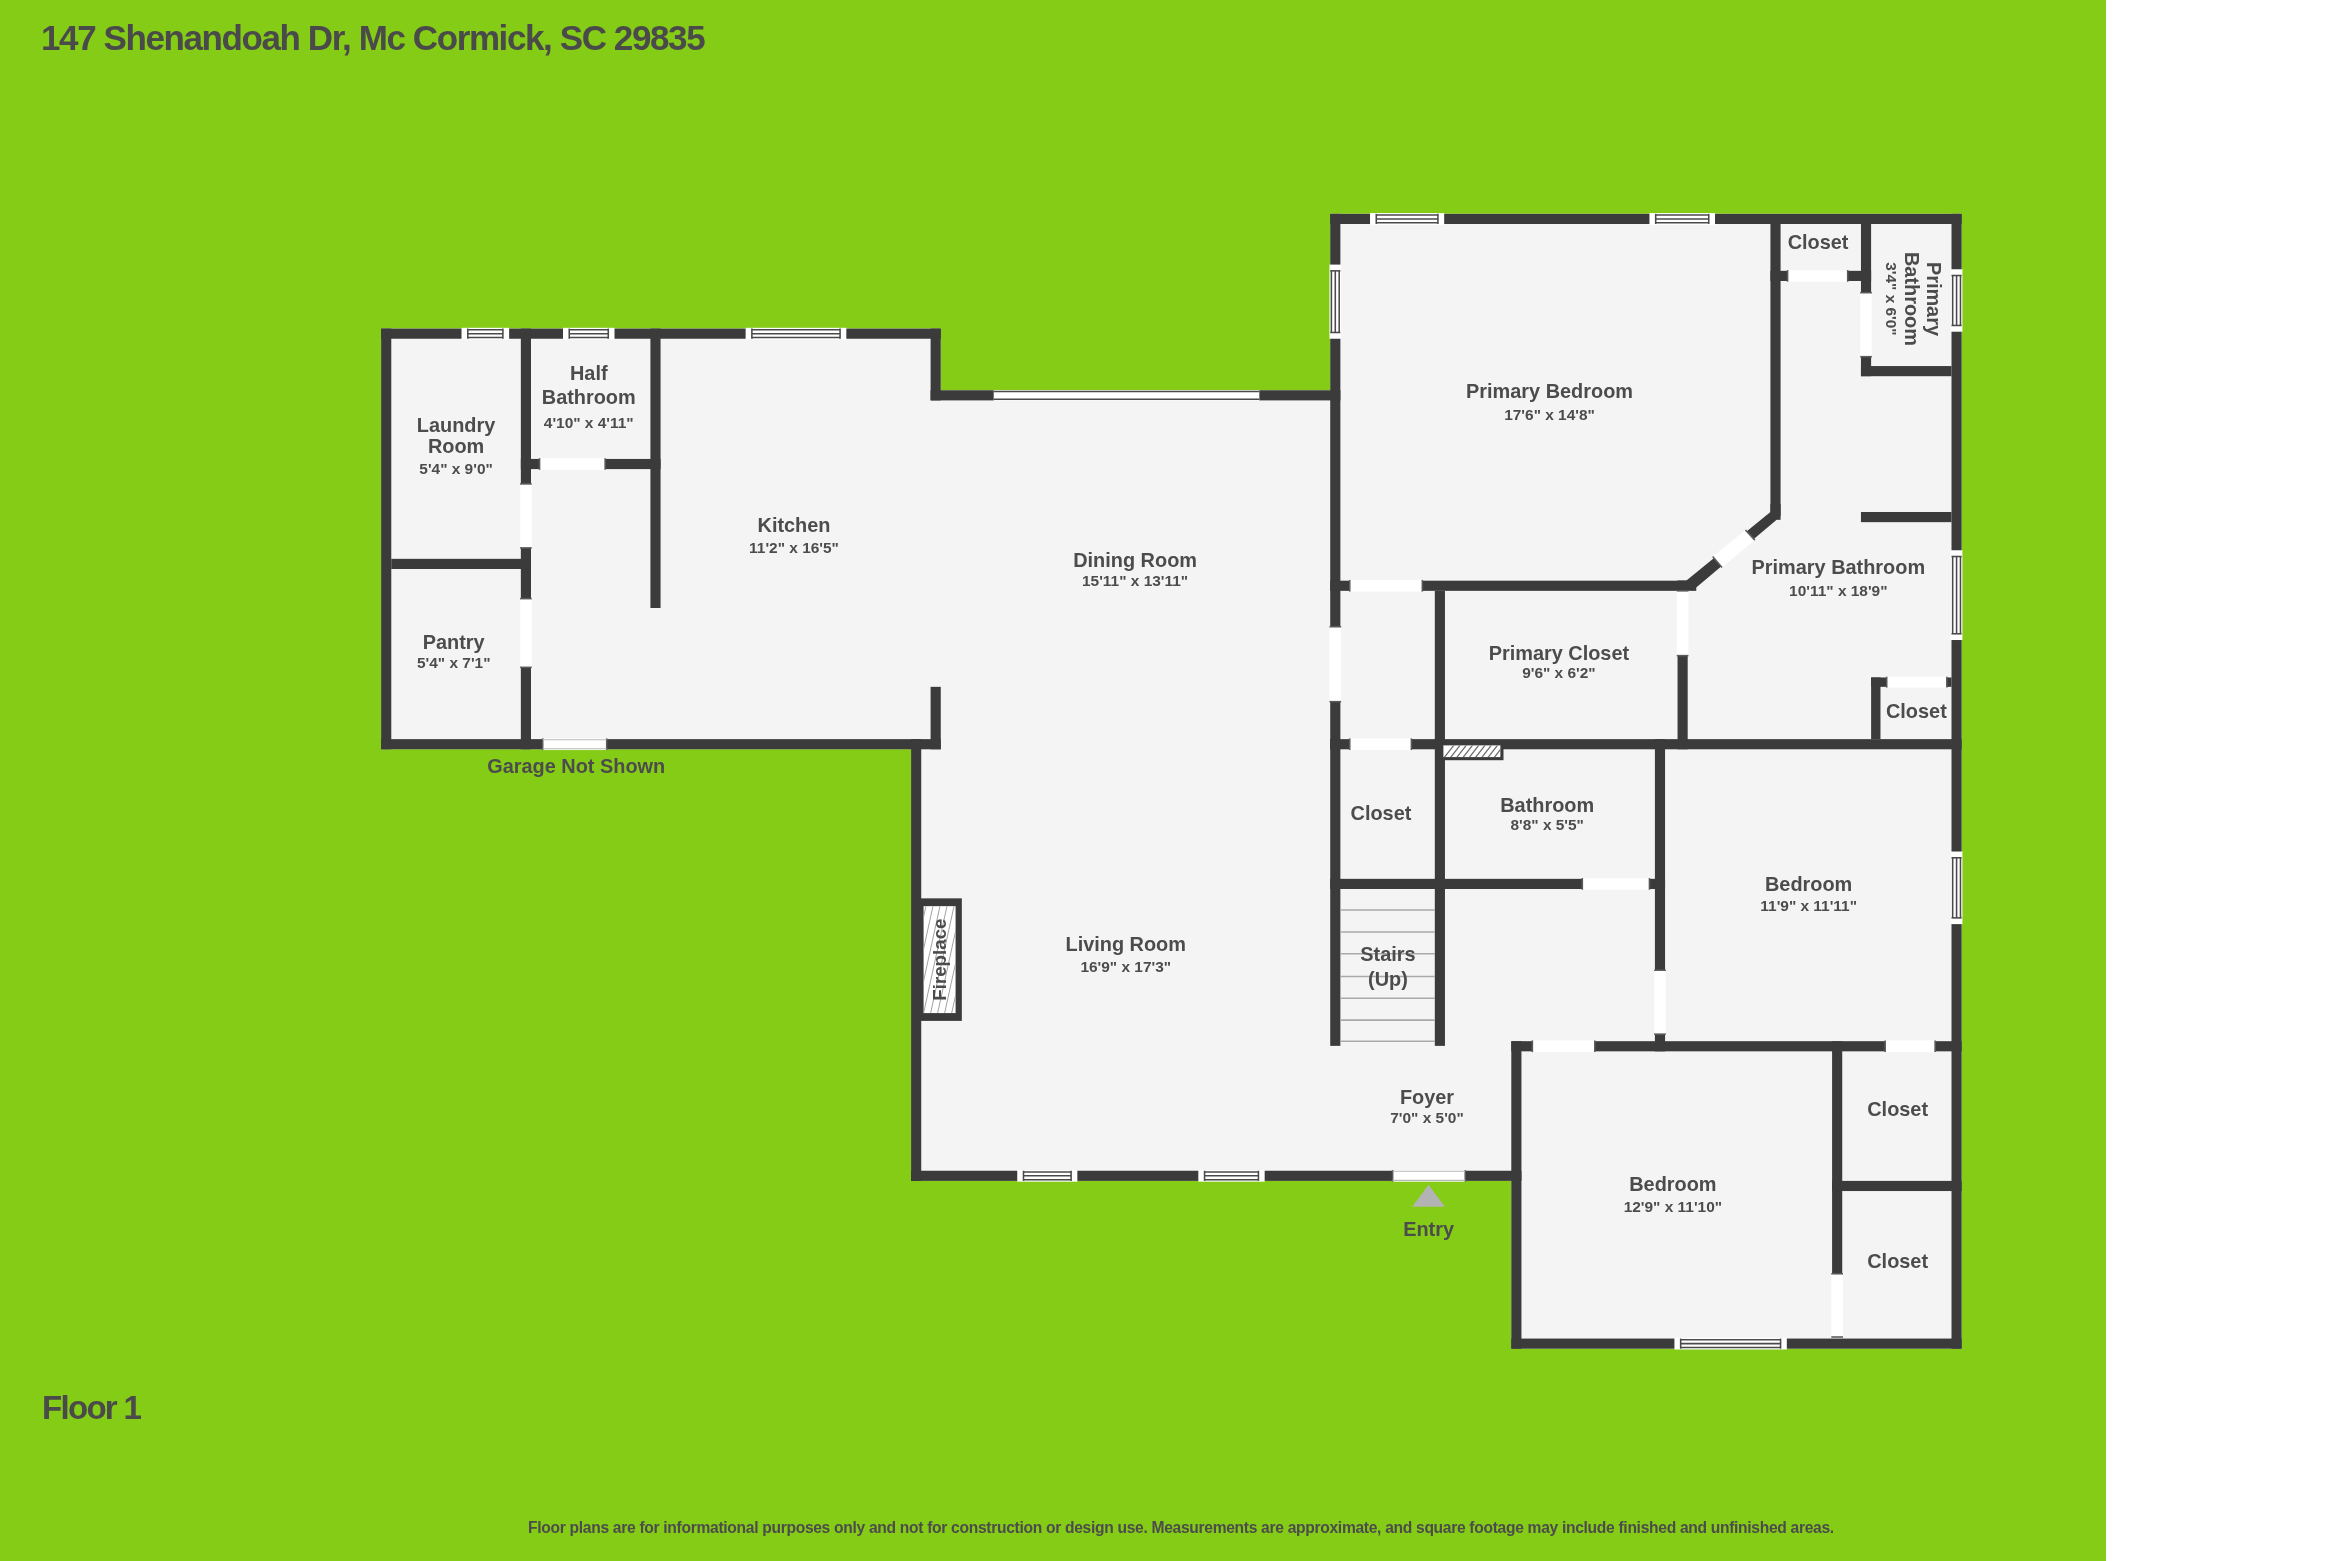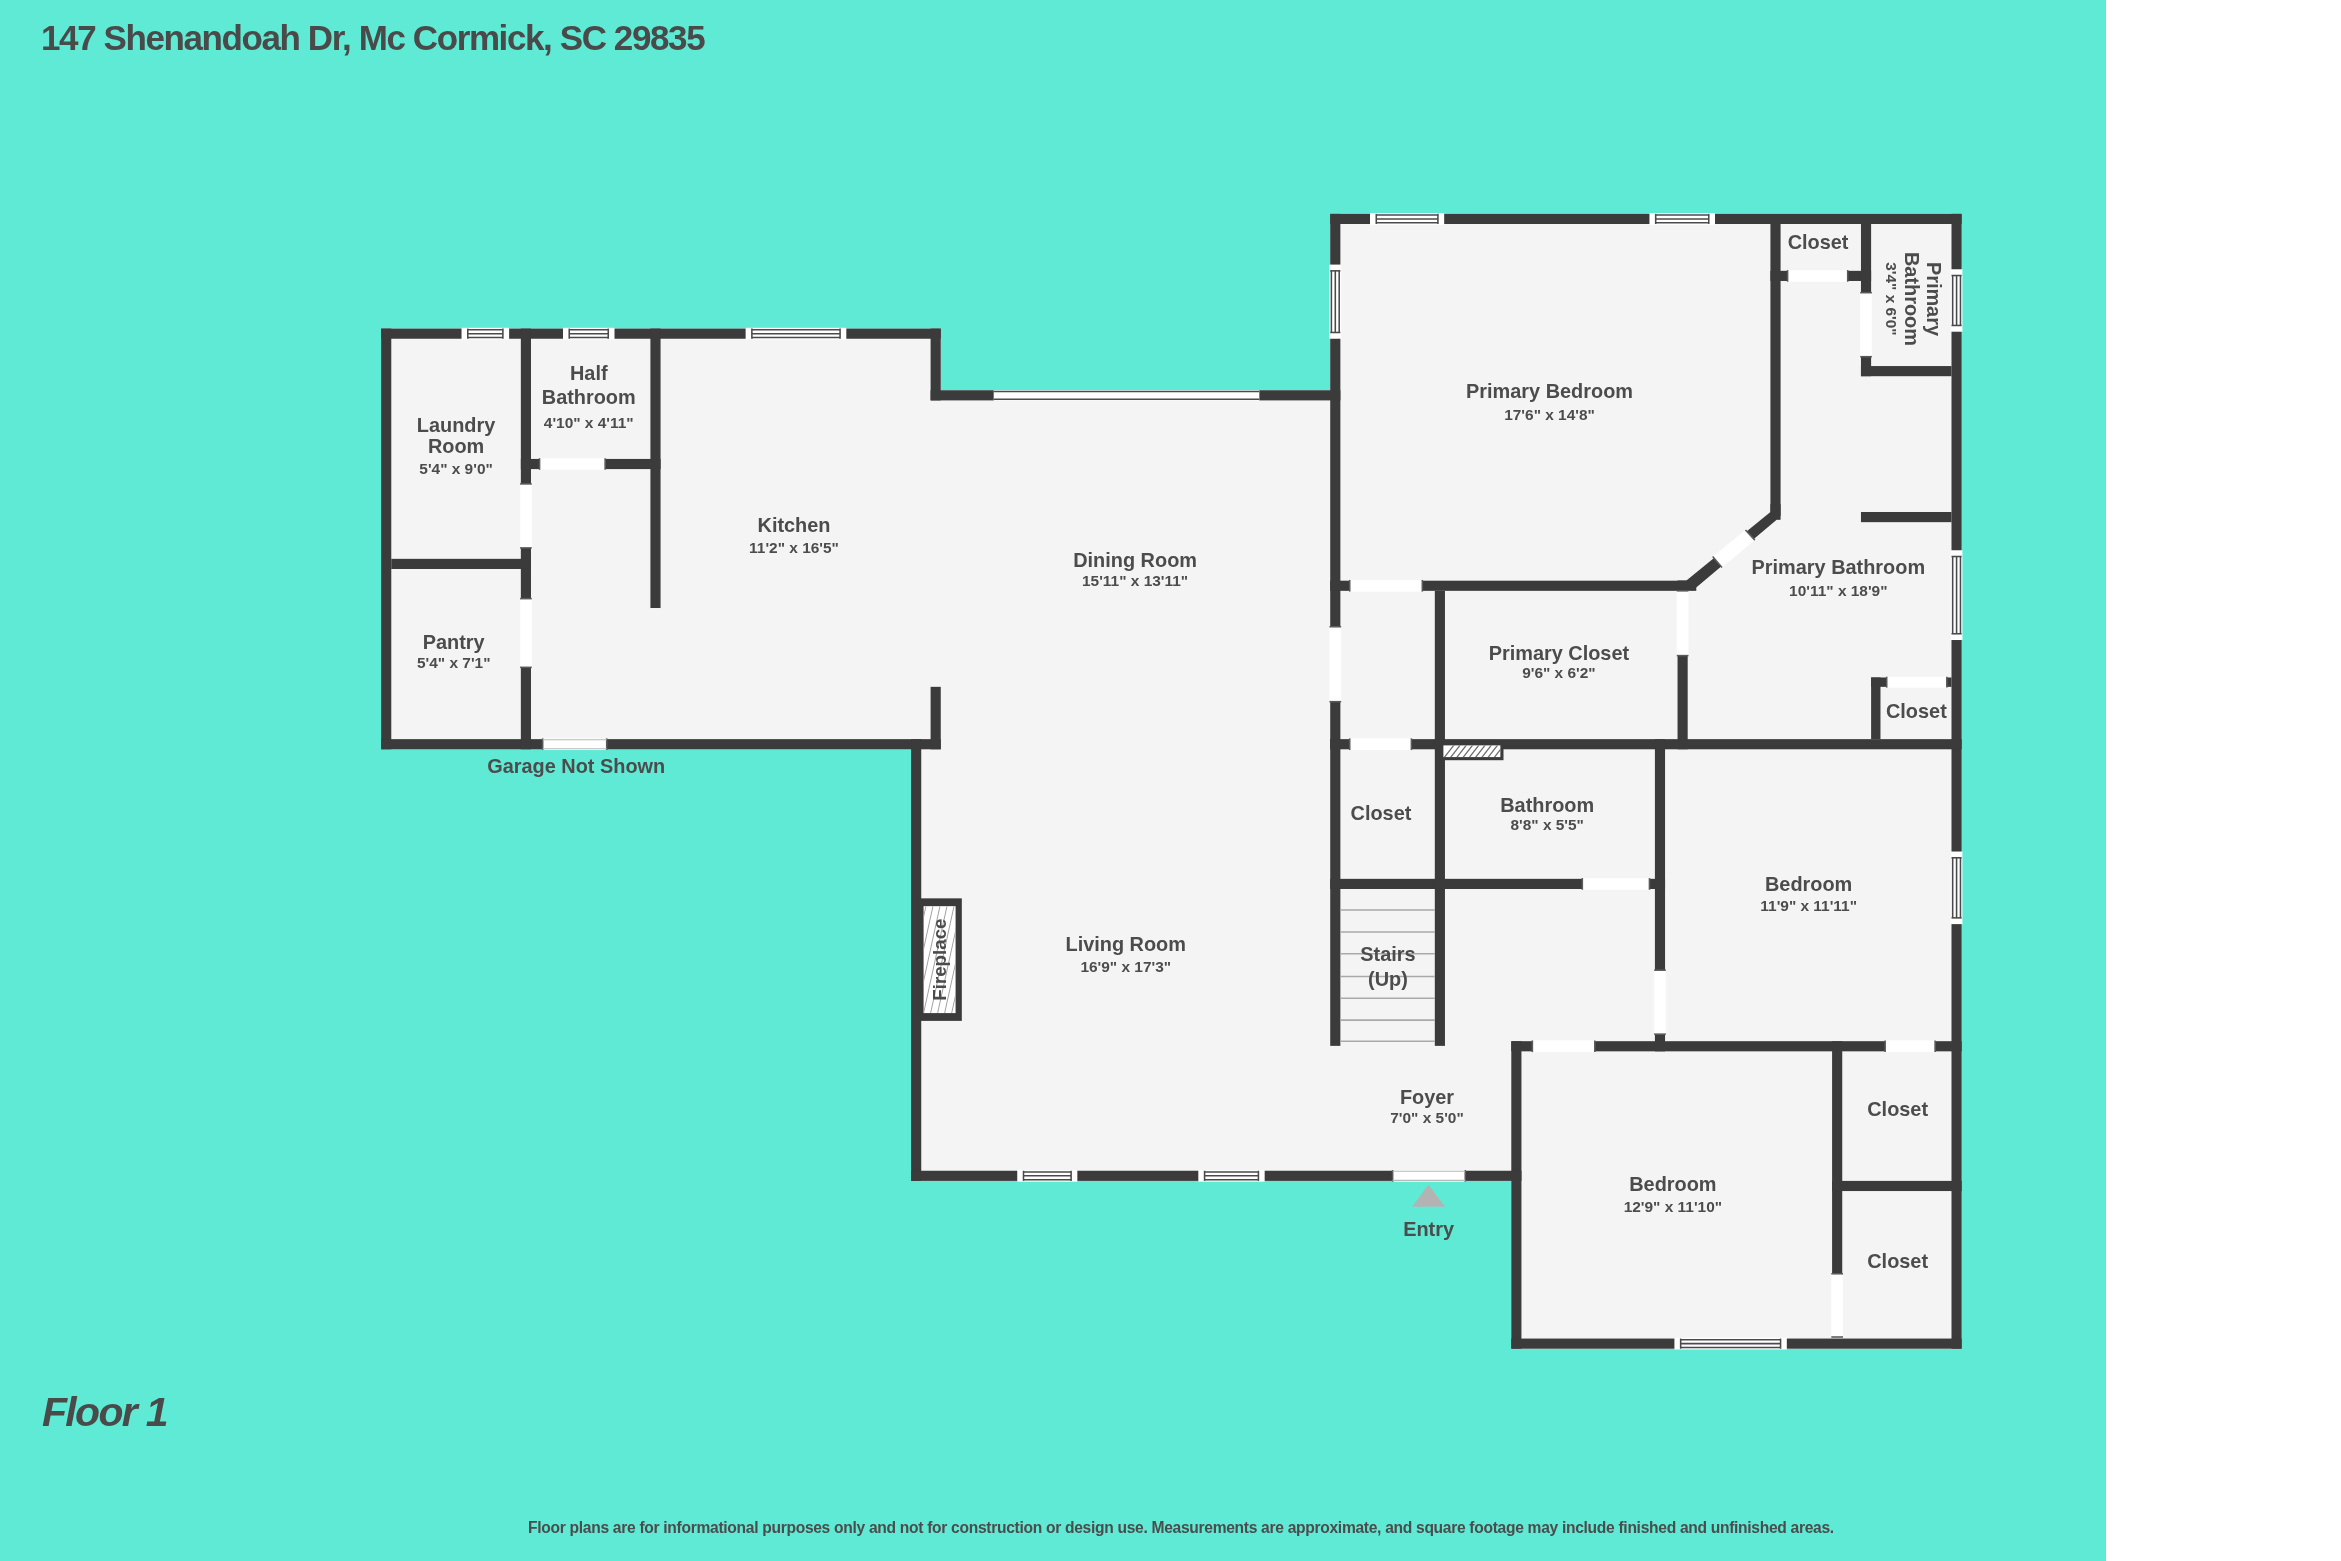--- a/index.html
+++ b/index.html
@@ -1,17 +1,17 @@
 <!DOCTYPE html>
 <html style="font-size:12.5px"><head>
 <meta charset="utf-8">
 <style>
   html,body { margin:0; padding:0; background:#ffffff; }
   * { font-family: "Liberation Sans", sans-serif; }
-  .page { position:relative; width:2106px; height:1561px; background:#5eead4; overflow:hidden; }
+  .page { position:relative; width:2106px; height:1561px; background:#84cc16; overflow:hidden; }
 </style>
 </head>
 <body>
 <div class="page">
 
 <div style="position:absolute; left:41px; top:18px; font-size:35px; font-weight:bold; letter-spacing:-1.4px; color:#4a4a4a;">147 Shenandoah Dr, Mc Cormick, SC 29835</div>
 
 <svg width="2342" height="1561" viewBox="0 0 3000 2000" style="position:absolute;left:0;top:0;">
 
 <polygon points="488,421 1205,421 1205,500 1704,500 1704,274 2513,274 2513,1728 1936,1728 1936,1513 1167,1513 1167,960 488,960" fill="#f4f4f4"></polygon>
@@ -479,17 +479,17 @@
         <text x="2455" y="911" font-size="25.5" font-weight="bold" fill="#4c4c4c" text-anchor="middle" dominant-baseline="central">Closet</text>
       </g>
 
 <g transform="translate(2450,383) rotate(90)">
         <text x="0" y="-28" font-size="25.5" font-weight="bold" fill="#4c4c4c" text-anchor="middle" dominant-baseline="central">Primary</text>
         <text x="0" y="0" font-size="25.5" font-weight="bold" fill="#4c4c4c" text-anchor="middle" dominant-baseline="central">Bathroom</text>
         <text x="0" y="27" font-size="19.8" font-weight="bold" fill="#4c4c4c" text-anchor="middle" dominant-baseline="central">3'4" x 6'0"</text>
       </g>
 </svg>
 
-<div style="position:absolute; left:42px; top:1389px; font-size:41px; letter-spacing:-1.7px; font-weight:bold; color:#4a4a4a;font-style:italic;">Floor 1</div>
+<div style="position:absolute; left:42px; top:1389px; font-size:33px; letter-spacing:-1.7px; font-weight:bold; color:#4a4a4a;">Floor 1</div>
 
 <div style="position:absolute; left:10px; top:1519px; width:2342px; text-align:center; font-size:15.6px; letter-spacing:-0.3px; font-weight:bold; color:#4c4c4c;">Floor plans are for informational purposes only and not for construction or design use. Measurements are approximate, and square footage may include finished and unfinished areas.</div>
 </div>
 
 
 </body></html>

